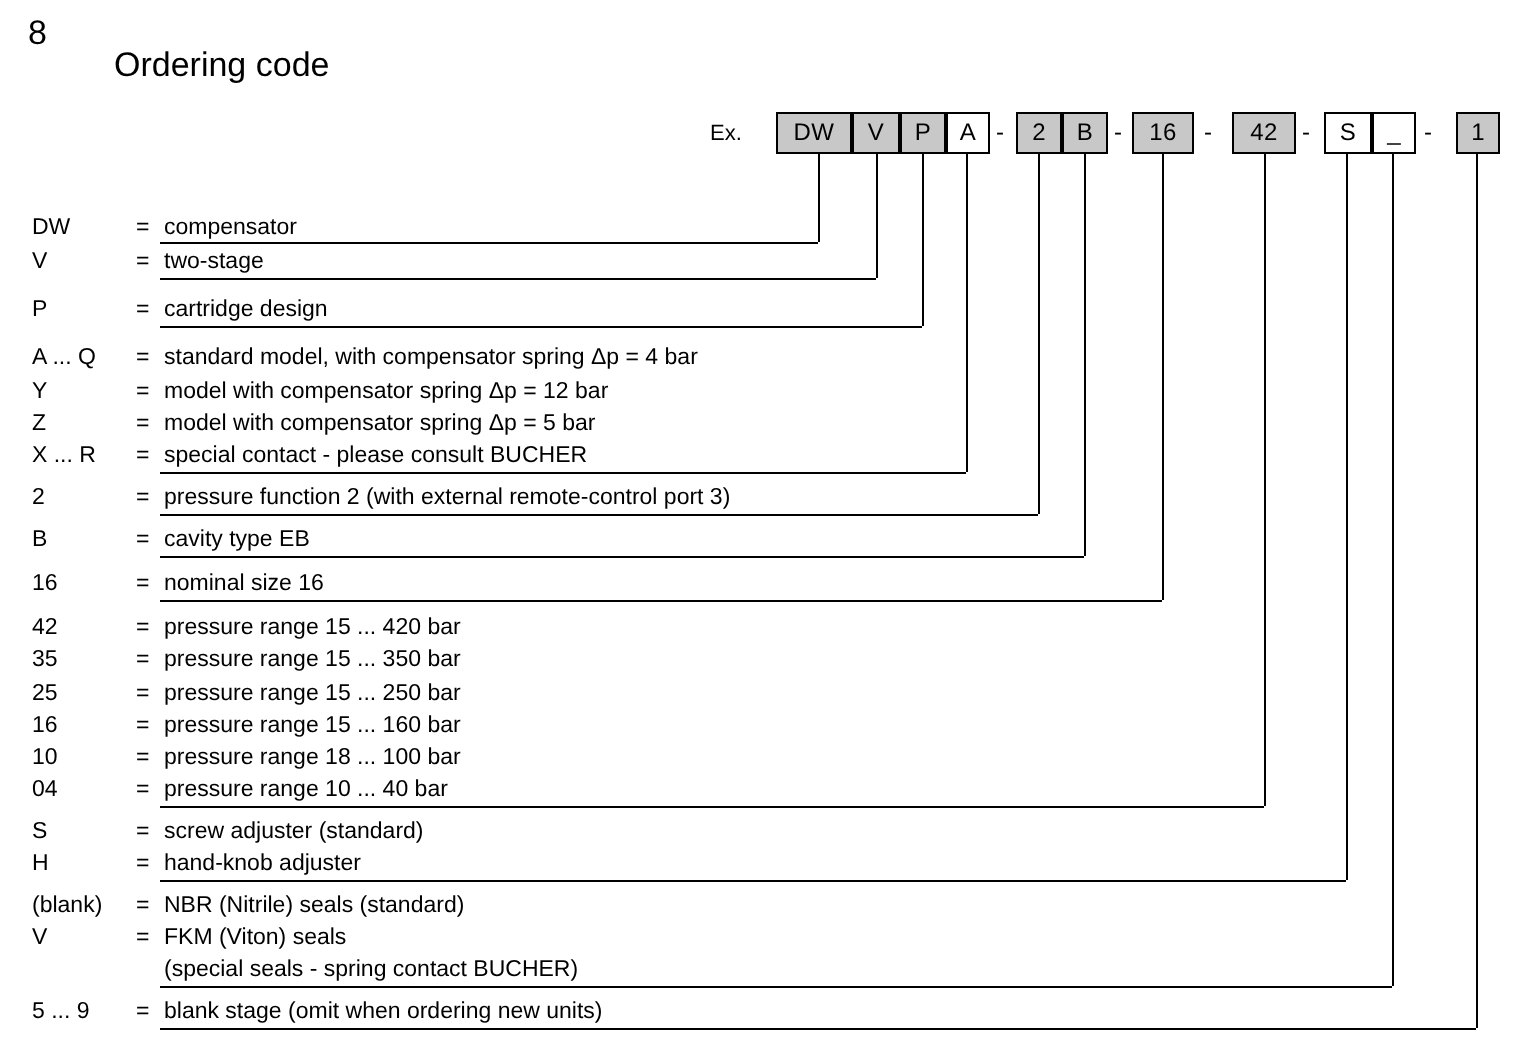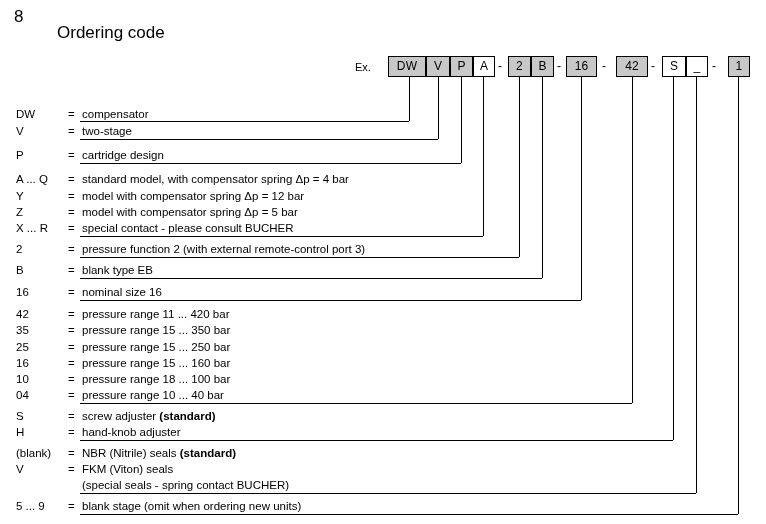--- a/index.html
+++ b/index.html
@@ -94,21 +94,21 @@
     line-height: 16px;
   }
   .row .val {
     position: absolute;
     left: 82px;
     top: 0px;
     font-size: 11.5px;
     line-height: 16px;
     white-space: nowrap;
   }
-  .row .val b { font-weight: bold; }
+  .row .val b { font-weight: normal; }
 
   
   .lead-h {
     position: absolute;
     height: 0px;
     border-top: 1px solid #000000;
   }
   .lead-v {
     position: absolute;
     width: 0px;
@@ -209,31 +209,31 @@
         <span class="val">special contact - please consult BUCHER</span>
       </div>
       <div class="row" style="top: 241px;">
         <span class="key">2</span>
         <span class="eq">=</span>
         <span class="val">pressure function 2 (with external remote-control port 3)</span>
       </div>
       <div class="row" style="top: 262px;">
         <span class="key">B</span>
         <span class="eq">=</span>
-        <span class="val">blank type EB</span>
+        <span class="val">cavity type EB</span>
       </div>
       <div class="row" style="top: 284px;">
         <span class="key">16</span>
         <span class="eq">=</span>
         <span class="val">nominal size 16</span>
       </div>
       <div class="row" style="top: 306px;">
         <span class="key">42</span>
         <span class="eq">=</span>
-        <span class="val">pressure range 11 ... 420 bar</span>
+        <span class="val">pressure range 15 ... 420 bar</span>
       </div>
       <div class="row" style="top: 322px;">
         <span class="key">35</span>
         <span class="eq">=</span>
         <span class="val">pressure range 15 ... 350 bar</span>
       </div>
       <div class="row" style="top: 339px;">
         <span class="key">25</span>
         <span class="eq">=</span>
         <span class="val">pressure range 15 ... 250 bar</span>

